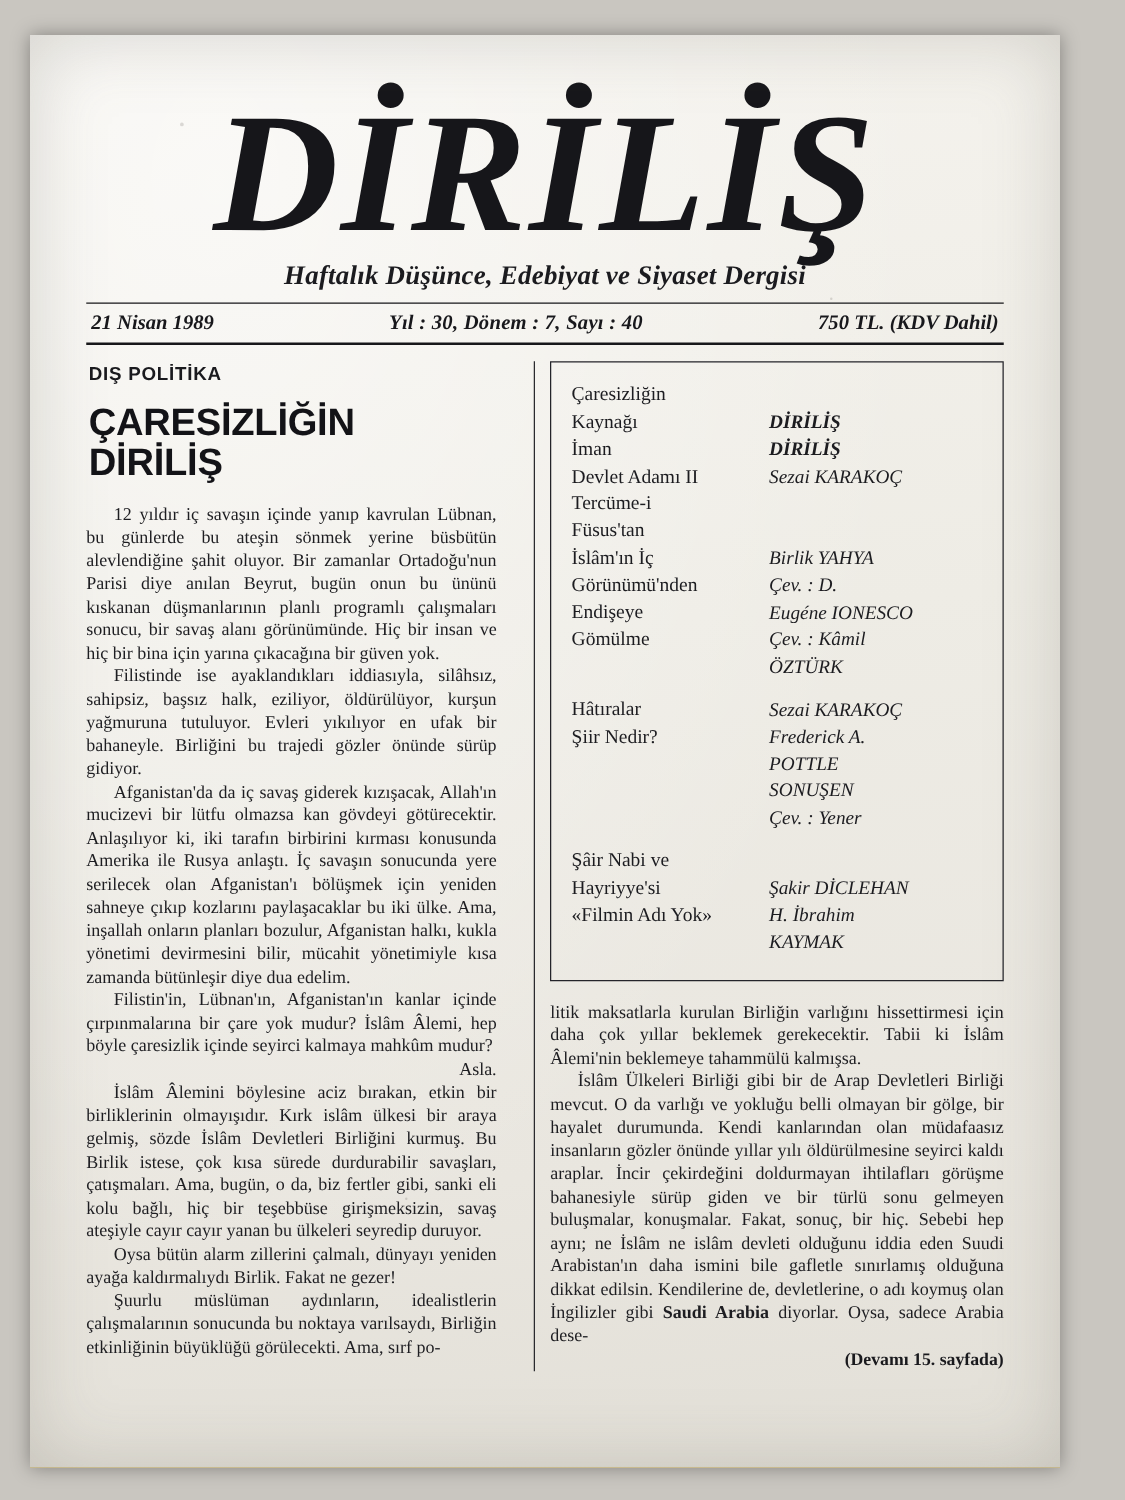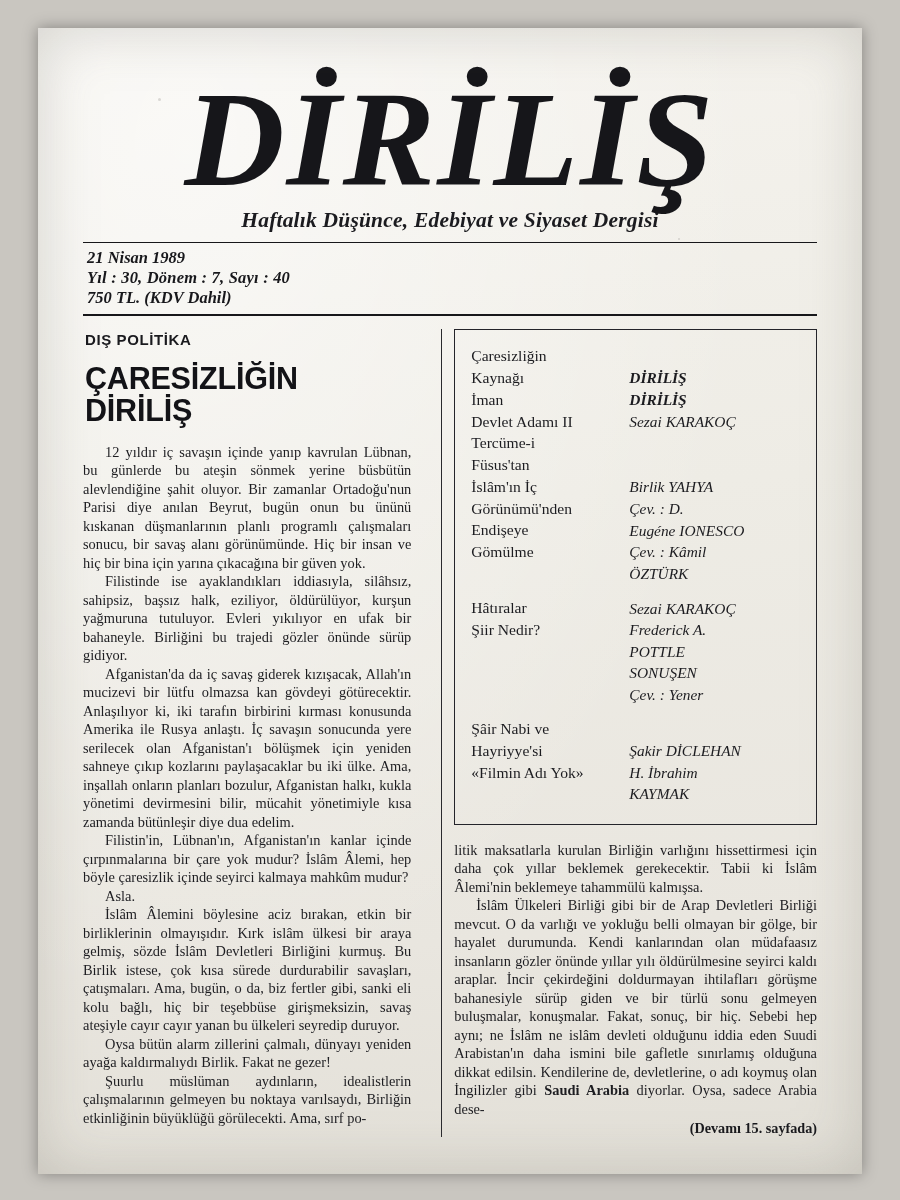--- a/index.html
+++ b/index.html
@@ -8,21 +8,21 @@
   }
   body {
     width: 900px;
     height: 1200px;
     background: #c9c6c0;
     font-family: "Liberation Serif", serif;
     overflow: hidden;
   }
   .page {
     position: absolute;
-    left: 38px;
+    left: 24px;
     top: 28px;
     width: 824px;
     height: 1146px;
     background: #eab308;
     box-shadow: 0 0 14px rgba(0,0,0,0.35);
   }
   .paper-inner {
     position: absolute;
     left: 0; top: 0; right: 0; bottom: 0;
     background:
@@ -75,21 +75,20 @@
   .issue-line {
     display: flex;
     justify-content: space-between;
     align-items: baseline;
     font-family: "Liberation Serif", serif;
     font-style: italic;
     font-weight: bold;
     font-size: 16.5px;
     color: #18181c;
     padding: 5px 4px 6px 4px;
-    flex-direction: column;
   }
   .issue-line .mid { letter-spacing: 0.2px; }
   .rule-thick {
     border: 0;
     border-top: 2.6px solid #17171a;
     margin: 0;
   }
 
   
   .body-area {
@@ -130,21 +129,21 @@
     font-size: 14.4px;
     line-height: 1.285;
     text-align: justify;
     color: #1d1d21;
     margin: 0;
     text-indent: 22px;
     -webkit-hyphens: auto;
     hyphens: auto;
   }
   .article p.short {
-    text-align: left;
+    text-align: right;
   }
 
   
   .toc-box {
     border: 1.4px solid #24242a;
     padding: 16px 14px 18px 16px;
     box-sizing: border-box;
     min-height: 420px;
   }
   .toc-row {
@@ -230,21 +229,21 @@
         <div class="kicker">DIŞ POLİTİKA</div>
         <div class="headline">ÇARESİZLİĞİN DİRİLİŞ</div>
         <div class="article">
           <p>12 yıldır iç savaşın içinde yanıp kavrulan Lübnan, bu günlerde bu ateşin sönmek yerine büsbütün alevlendiğine şahit oluyor. Bir zamanlar Ortadoğu'nun Parisi diye anılan Beyrut, bugün onun bu ününü kıskanan düşmanlarının planlı programlı çalışmaları sonucu, bir savaş alanı görünümünde. Hiç bir insan ve hiç bir bina için yarına çıkacağına bir güven yok.</p>
           <p>Filistinde ise ayaklandıkları iddiasıyla, silâhsız, sahipsiz, başsız halk, eziliyor, öldürülüyor, kurşun yağmuruna tutuluyor. Evleri yıkılıyor en ufak bir bahaneyle. Birliğini bu trajedi gözler önünde sürüp gidiyor.</p>
           <p>Afganistan'da da iç savaş giderek kızışacak, Allah'ın mucizevi bir lütfu olmazsa kan gövdeyi götürecektir. Anlaşılıyor ki, iki tarafın birbirini kırması konusunda Amerika ile Rusya anlaştı. İç savaşın sonucunda yere serilecek olan Afganistan'ı bölüşmek için yeniden sahneye çıkıp kozlarını paylaşacaklar bu iki ülke. Ama, inşallah onların planları bozulur, Afganistan halkı, kukla yönetimi devirmesini bilir, mücahit yönetimiyle kısa zamanda bütünleşir diye dua edelim.</p>
           <p>Filistin'in, Lübnan'ın, Afganistan'ın kanlar içinde çırpınmalarına bir çare yok mudur? İslâm Âlemi, hep böyle çaresizlik içinde seyirci kalmaya mahkûm mudur?</p>
           <p class="short">Asla.</p>
           <p>İslâm Âlemini böylesine aciz bırakan, etkin bir birliklerinin olmayışıdır. Kırk islâm ülkesi bir araya gelmiş, sözde İslâm Devletleri Birliğini kurmuş. Bu Birlik istese, çok kısa sürede durdurabilir savaşları, çatışmaları. Ama, bugün, o da, biz fertler gibi, sanki eli kolu bağlı, hiç bir teşebbüse girişmeksizin, savaş ateşiyle cayır cayır yanan bu ülkeleri seyredip duruyor.</p>
           <p>Oysa bütün alarm zillerini çalmalı, dünyayı yeniden ayağa kaldırmalıydı Birlik. Fakat ne gezer!</p>
-          <p>Şuurlu müslüman aydınların, idealistlerin çalışmalarının gelmeyen bu noktaya varılsaydı, Birliğin etkinliğinin büyüklüğü görülecekti. Ama, sırf po-</p>
+          <p>Şuurlu müslüman aydınların, idealistlerin çalışmalarının sonucunda bu noktaya varılsaydı, Birliğin etkinliğinin büyüklüğü görülecekti. Ama, sırf po-</p>
         </div>
       </div>
 
       <div class="col-right">
 
         <div class="toc-box">
           <div class="toc-row">
             <div class="toc-left">Çaresizliğin</div>
             <div class="toc-right"></div>
           </div>

